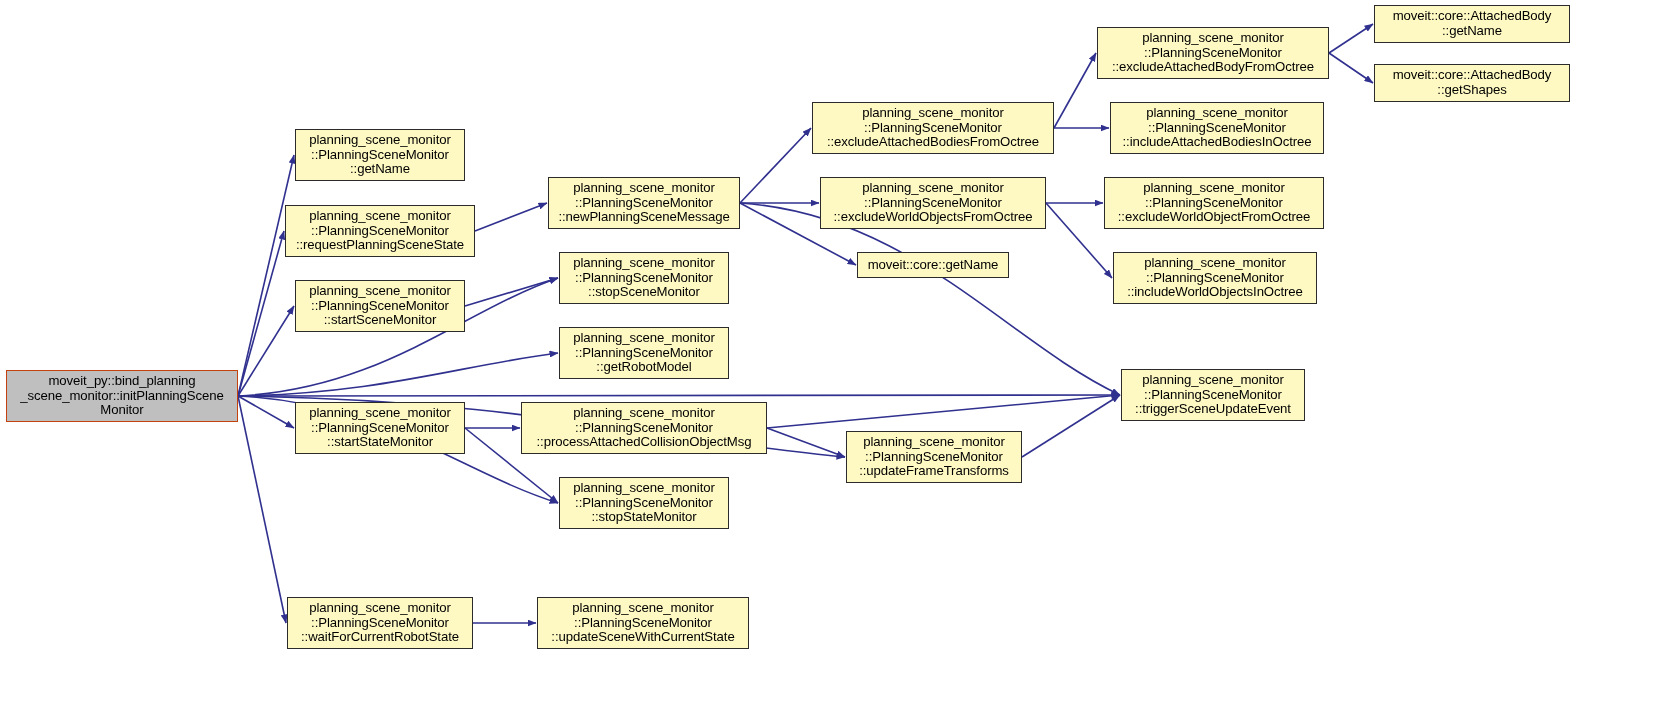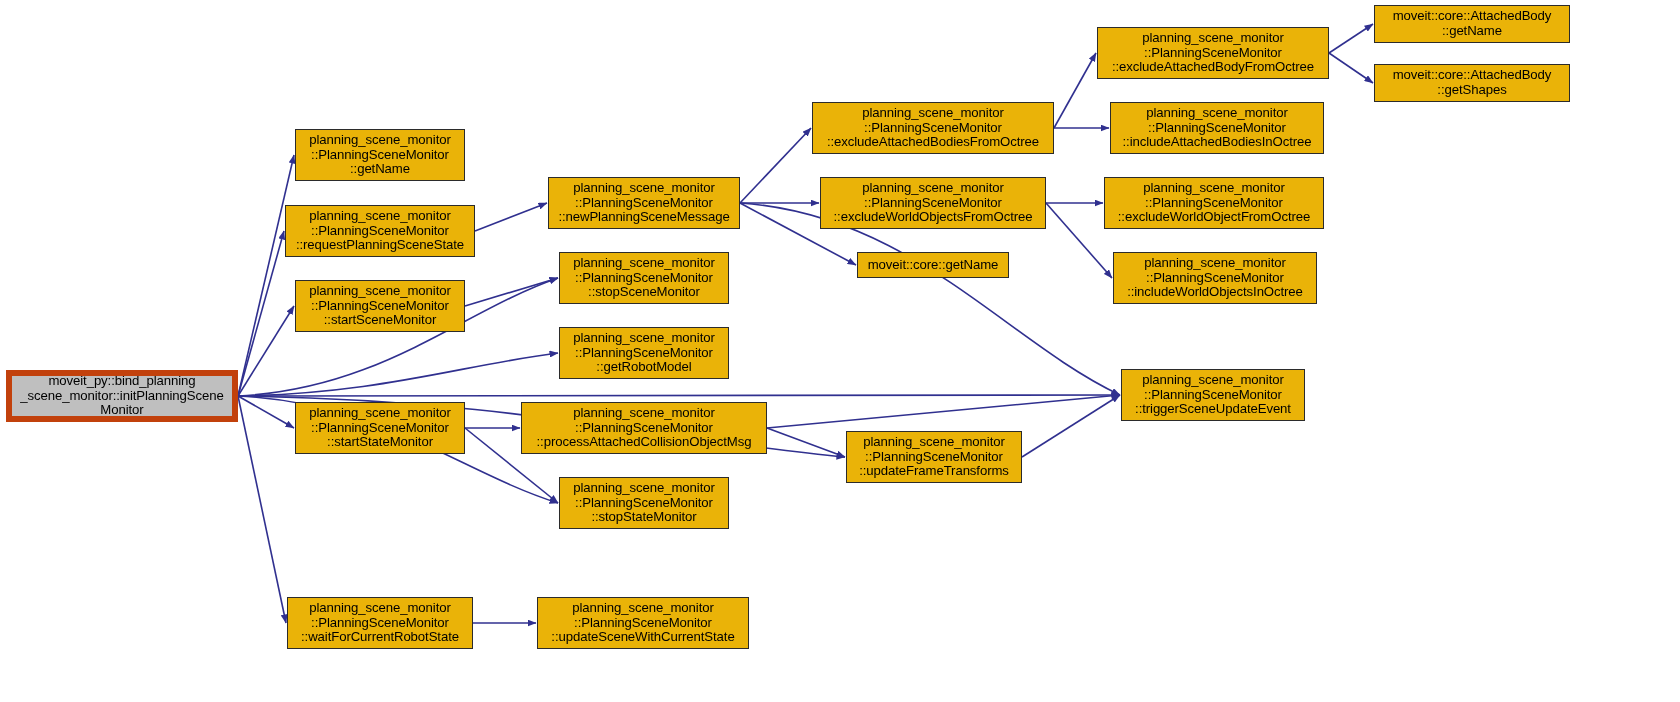--- a/index.html
+++ b/index.html
@@ -20,35 +20,35 @@
     left: 0;
     top: 0;
     width: 1680px;
     height: 702px;
     pointer-events: none;
   }
   .node {
     position: absolute;
     box-sizing: border-box;
     border: 1px solid #2b2b2b;
-    background: #eab308;
+    background: #fef9c3;
     display: flex;
     align-items: center;
     justify-content: center;
     text-align: center;
     color: #000000;
     font-size: 13.2px;
     line-height: 14.6px;
     letter-spacing: -0.1px;
     white-space: pre-line;
     padding: 0 3px;
   }
   .node.root {
     background: #bfbfbf;
-    border: 6px solid #c2410c;
+    border: 1px solid #c2410c;
   }
   .node .lbl {
     display: block;
     width: 100%;
     white-space: pre-line;
   }
 </style>
 </head>
 <body>
 

